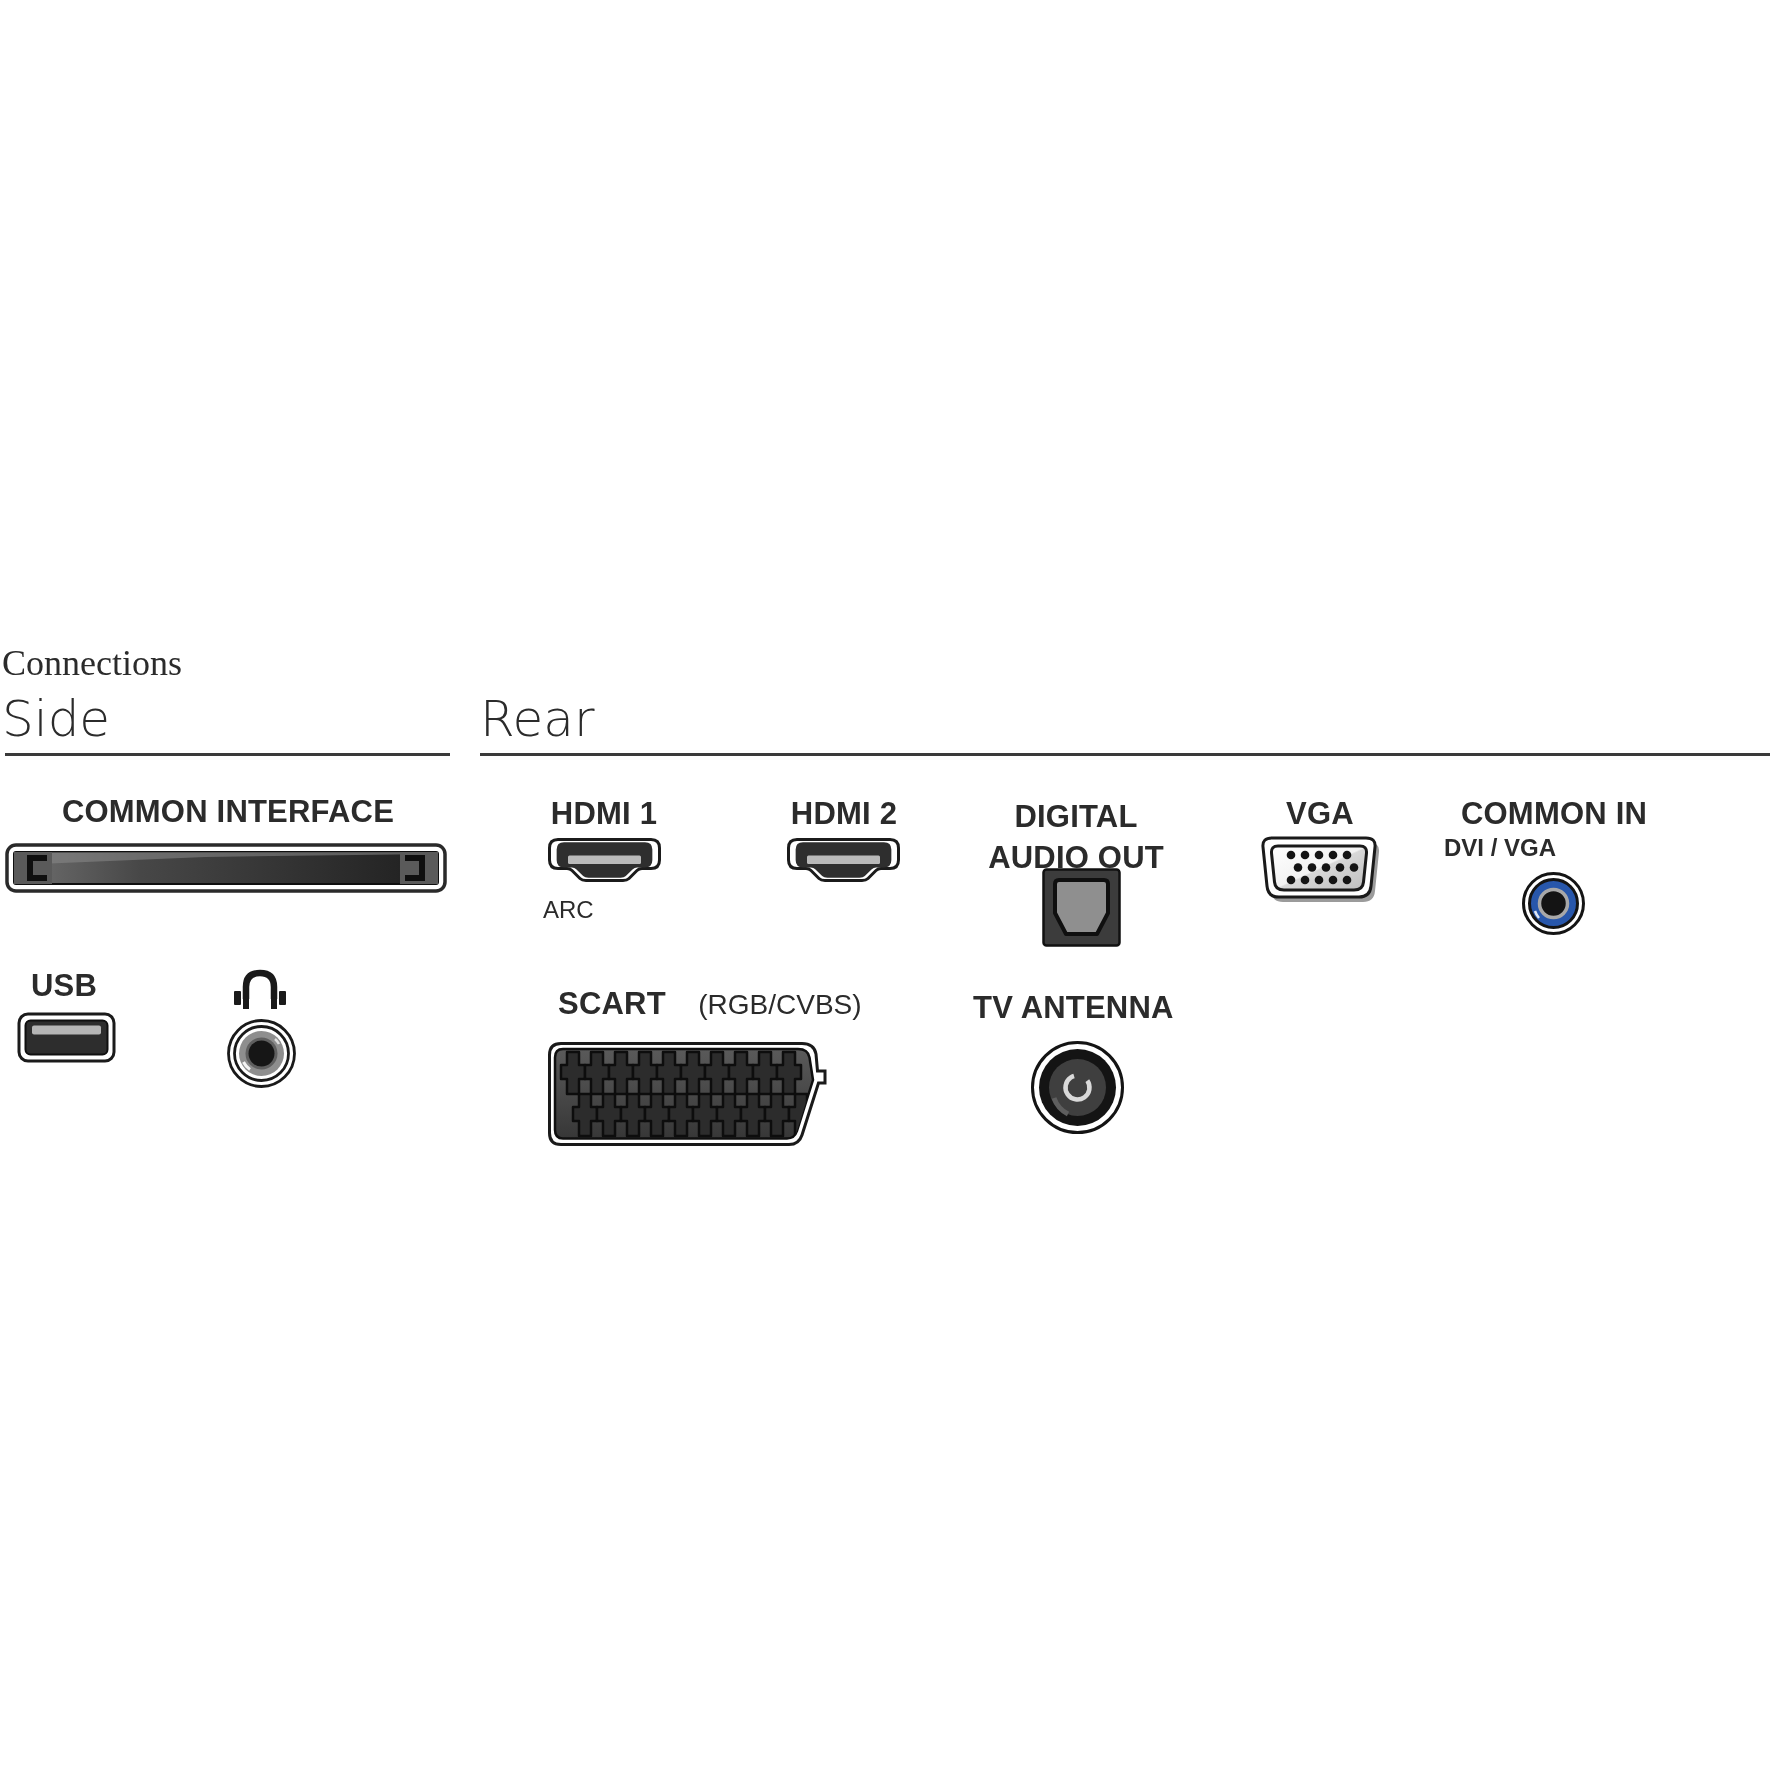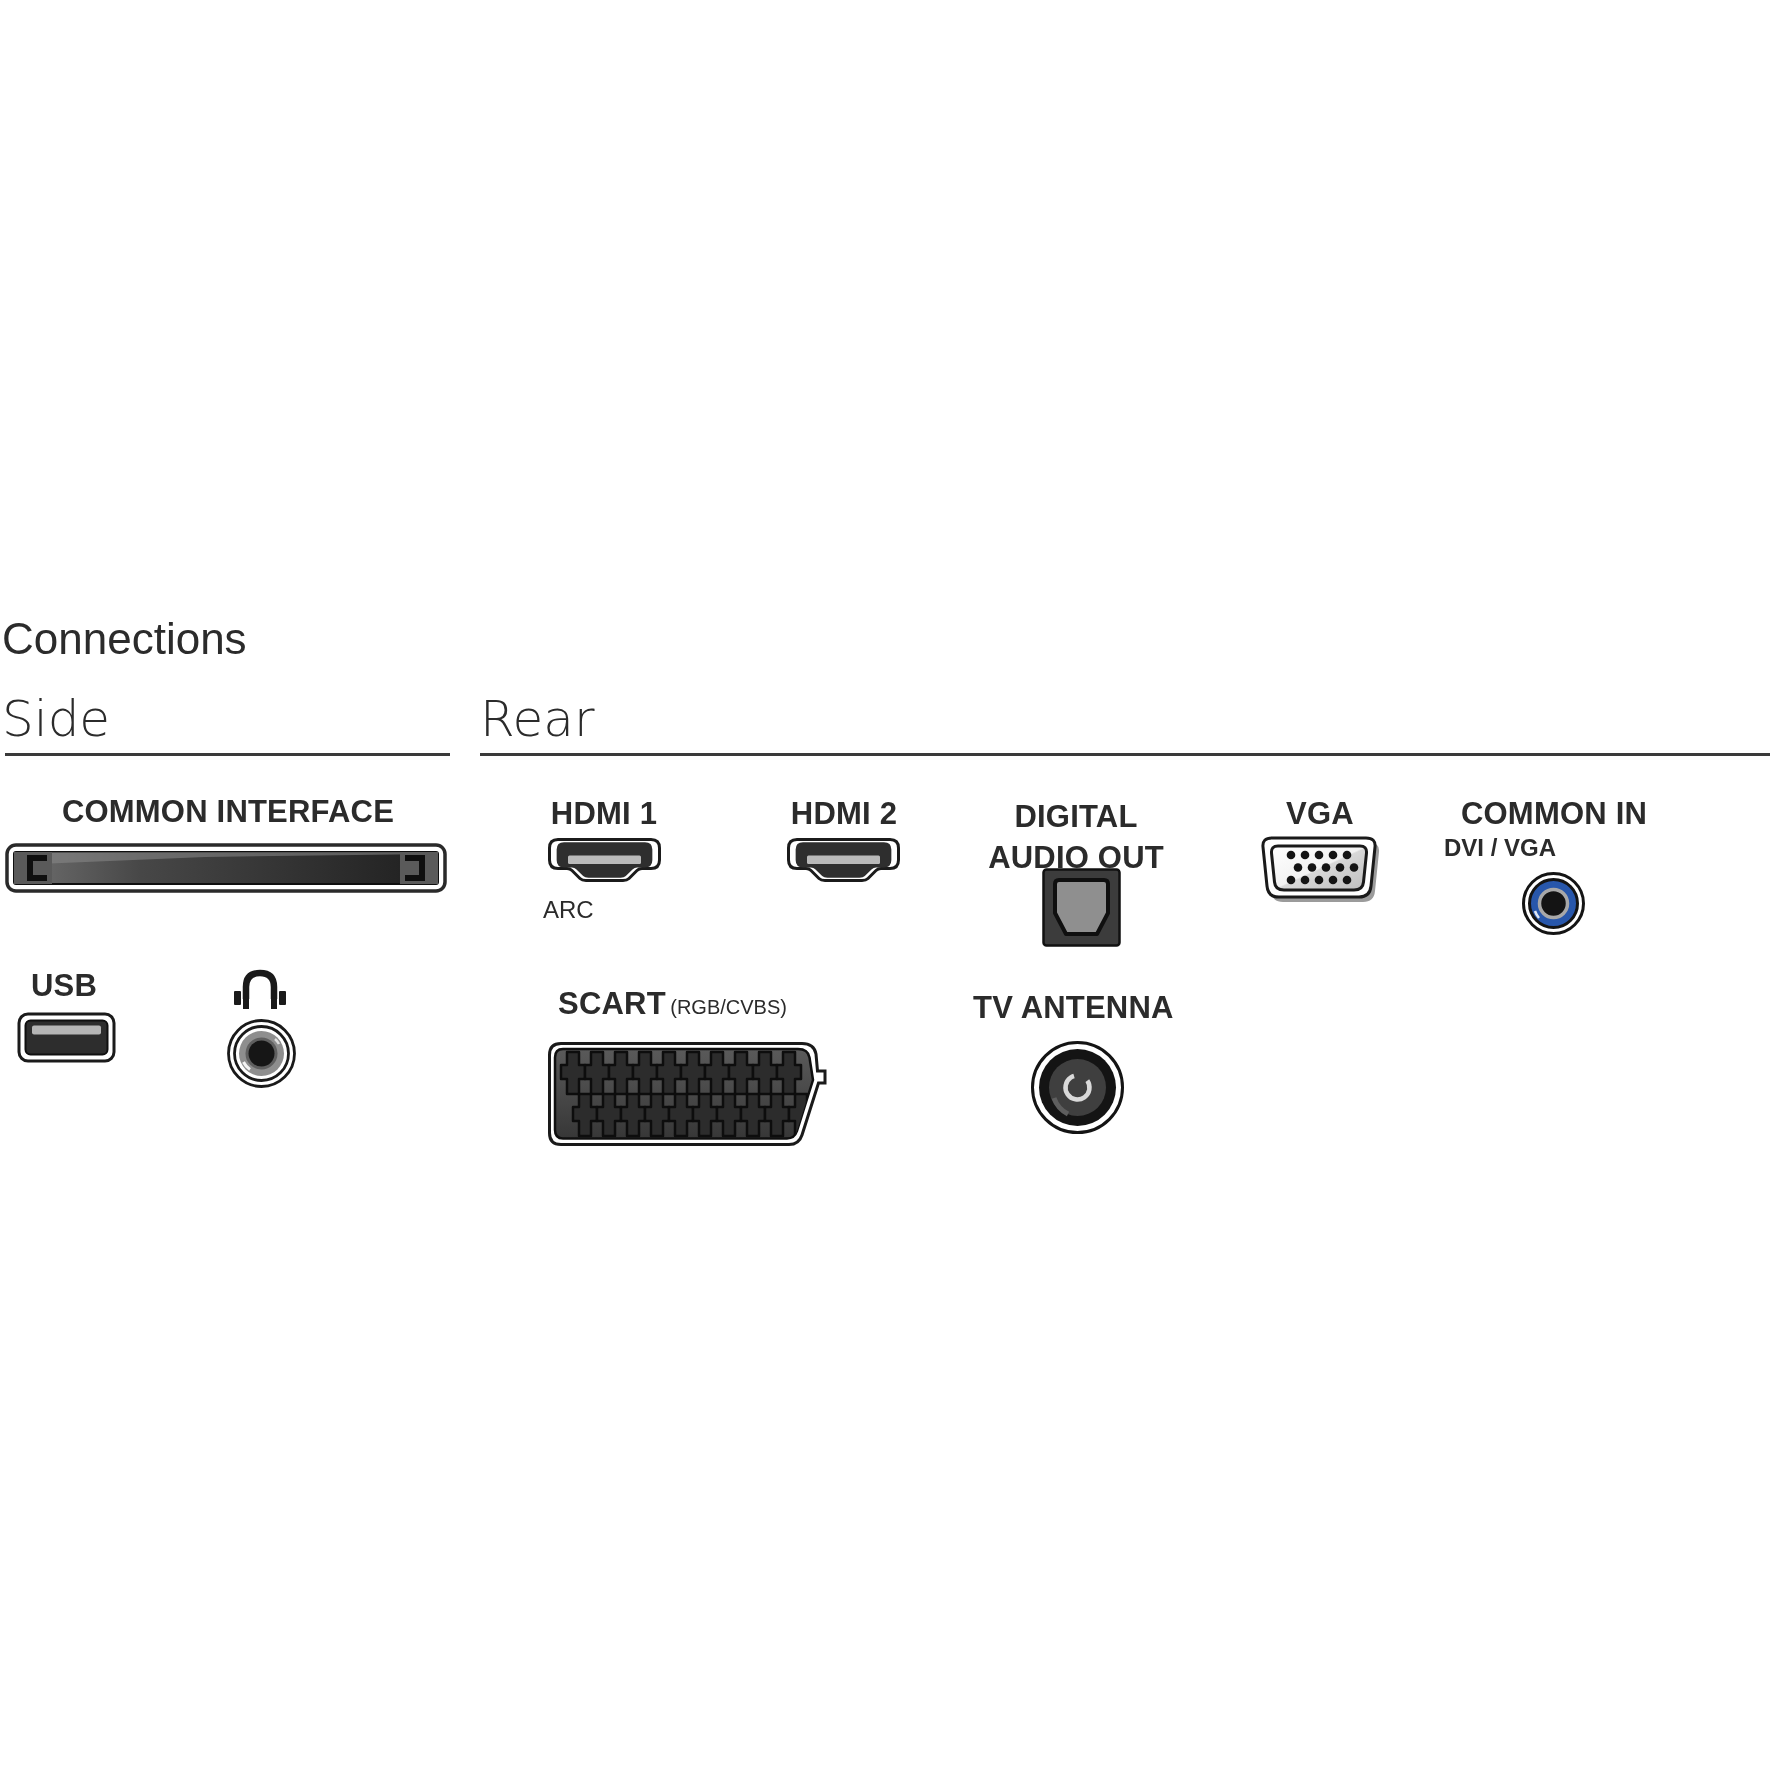--- a/index.html
+++ b/index.html
@@ -1,29 +1,29 @@
 <!DOCTYPE html>
 <html><head>
 <meta charset="utf-8">
 <style>
   html,body{margin:0;padding:0;background:#ffffff;}
   .canvas{
     position:relative;width:1774px;height:1774px;background:#fff;overflow:hidden;
     font-family:"Liberation Sans", sans-serif;color:#2b2b2b;
   }
   .abs{position:absolute;}
-  .h-title{font-family:Liberation Sans, sans-serif;font-weight:200;font-size:44px;letter-spacing:0;}
+  .h-title{font-family:Liberation Serif, serif;font-weight:200;font-size:36px;letter-spacing:0;margin-top:28px;}
   .h-section{font-family:"DejaVu Sans","Liberation Sans",sans-serif;font-weight:200;font-size:50px;}
   .rule{background:#3a3a3a;height:3px;}
   .port-label{font-weight:700;font-size:31px;letter-spacing:0.2px;text-align:center;}
   .port-label-left{font-weight:700;font-size:31px;letter-spacing:0.2px;}
   .sub-label{font-weight:700;font-size:24px;text-align:left;}
   .arc-label{font-weight:400;font-size:24px;text-align:left;}
   .two-line{line-height:41px;}
-  .scart-sub{font-weight:400;font-size:20px;}
+  .scart-sub{font-weight:400;font-size:28px;margin-left:28px;}
   svg{display:block;}
 </style>
 </head>
 <body>
 
 <div class="canvas">
 
   <svg width="0" height="0" class="abs" aria-hidden="true">
     <defs>
       <linearGradient id="ciGrad" x1="0" y1="0" x2="1" y2="0">

